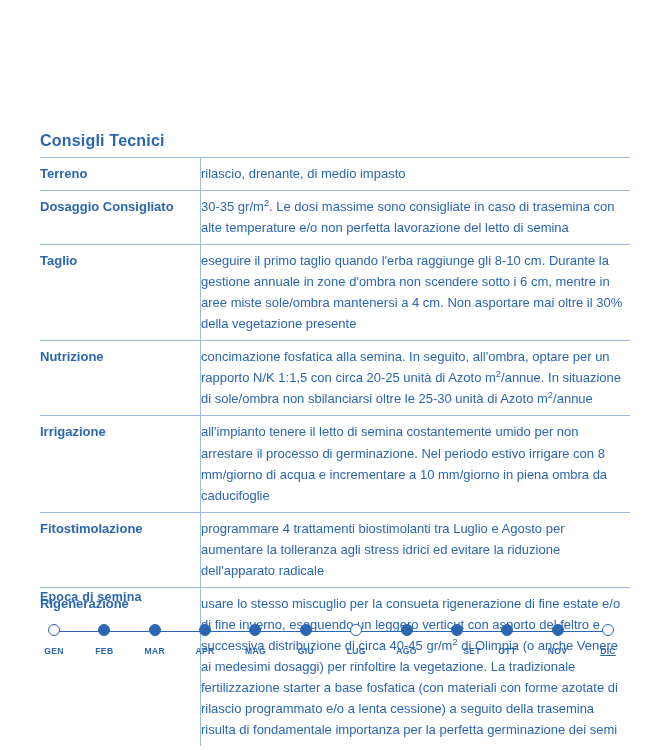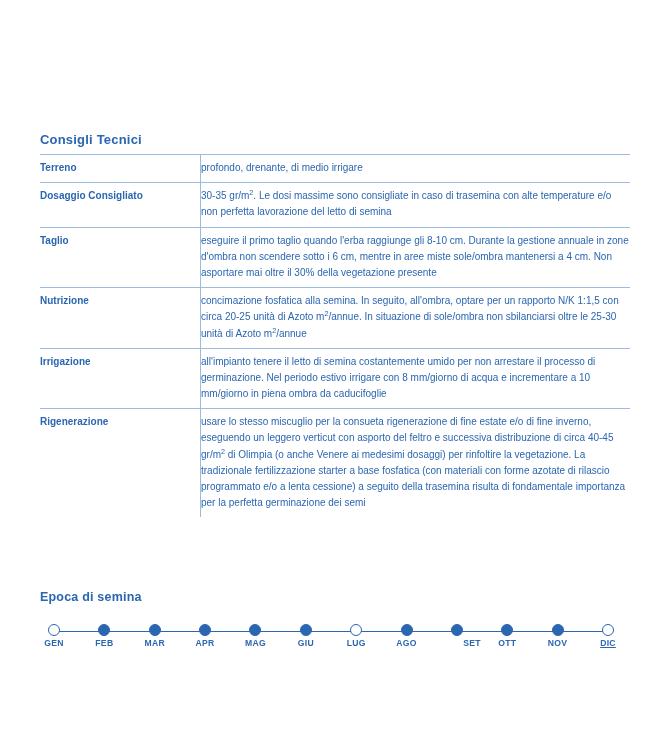--- a/index.html
+++ b/index.html
@@ -22,35 +22,35 @@
   }
 
   
   .tech-section {
     position: absolute;
     left: 40px;
     top: 132px;
     width: 590px;
   }
   .section-title {
-    font-size: 13px;
+    font-size: 16px;
     font-weight: bold;
     color: #2b66b0;
     letter-spacing: 0.2px;
     margin-bottom: 7px;
   }
   table.tech {
     border-collapse: collapse;
     width: 100%;
     table-layout: fixed;
   }
   table.tech td {
     vertical-align: top;
     padding: 5px 0 6px 0;
-    font-size: 10px;
+    font-size: 13px;
     line-height: 1.62;
     color: #2b66b0;
   }
   table.tech tr {
     border-top: 0.8px solid #9dbbdd;
   }
   table.tech tr:first-child {
     border-top: 0.8px solid #9dbbdd;
   }
   table.tech tr:last-child {
@@ -114,21 +114,21 @@
     background: #ffffff;
     margin: 2px auto 0 auto;
     box-sizing: border-box;
     position: relative;
     z-index: 2;
   }
   .dot.filled {
     background: #2b66b0;
   }
   .month-label {
-    margin-top: 2px;
+    margin-top: 10px;
     font-size: 8.6px;
     font-weight: bold;
     color: #2b66b0;
     letter-spacing: 0.3px;
   }
   sup.unit {
     font-size: 0.72em;
     vertical-align: super;
     line-height: 0;
   }
@@ -137,37 +137,41 @@
 <body>
 
 <div class="page">
 
   <section class="tech-section">
     <div class="section-title">Consigli Tecnici</div>
     <table class="tech">
       <tbody>
           <tr>
             <td class="label">Terreno</td>
-            <td class="value">profondo, drenante, di medio irrigare</td>
+            <td class="value">rilascio, drenante, di medio impasto</td>
           </tr>
           <tr>
             <td class="label">Dosaggio Consigliato</td>
             <td class="value">30-35 gr/m<sup class="unit">2</sup>. Le dosi massime sono consigliate in caso di trasemina con alte temperature e/o non perfetta lavorazione del letto di semina</td>
           </tr>
           <tr>
             <td class="label">Taglio</td>
             <td class="value">eseguire il primo taglio quando l'erba raggiunge gli 8-10 cm. Durante la gestione annuale in zone d'ombra non scendere sotto i 6 cm, mentre in aree miste sole/ombra mantenersi a 4 cm. Non asportare mai oltre il 30% della vegetazione presente</td>
           </tr>
           <tr>
             <td class="label">Nutrizione</td>
             <td class="value">concimazione fosfatica alla semina. In seguito, all'ombra, optare per un rapporto N/K 1:1,5 con circa 20-25 unità di Azoto m<sup class="unit">2</sup>/annue.  In situazione di sole/ombra non sbilanciarsi oltre le 25-30 unità di Azoto m<sup class="unit">2</sup>/annue</td>
           </tr>
           <tr>
             <td class="label">Irrigazione</td>
             <td class="value">all'impianto tenere il letto di semina costantemente umido per non arrestare il processo di germinazione. Nel periodo estivo irrigare con 8 mm/giorno di acqua e incrementare a 10 mm/giorno in piena ombra da caducifoglie</td>
+          </tr>
+          <tr>
+            <td class="label">Fitostimolazione</td>
+            <td class="value">programmare 4 trattamenti biostimolanti tra Luglio e Agosto per aumentare la tolleranza agli stress idrici ed evitare la riduzione dell'apparato radicale</td>
           </tr>
           <tr class="last-row">
             <td class="label">Rigenerazione</td>
             <td class="value">usare lo stesso miscuglio per la consueta rigenerazione di fine estate e/o di fine inverno, eseguendo un leggero verticut con asporto del feltro e successiva distribuzione di circa 40-45 gr/m<sup class="unit">2</sup> di Olimpia (o anche Venere ai medesimi dosaggi) per rinfoltire la vegetazione. La tradizionale fertilizzazione starter a base fosfatica (con materiali con forme azotate di rilascio programmato e/o a lenta cessione) a seguito della trasemina risulta di fondamentale importanza per la perfetta germinazione dei semi</td>
           </tr>
         </tbody>
     </table>
   </section>
 
   <section class="epoca-section">

